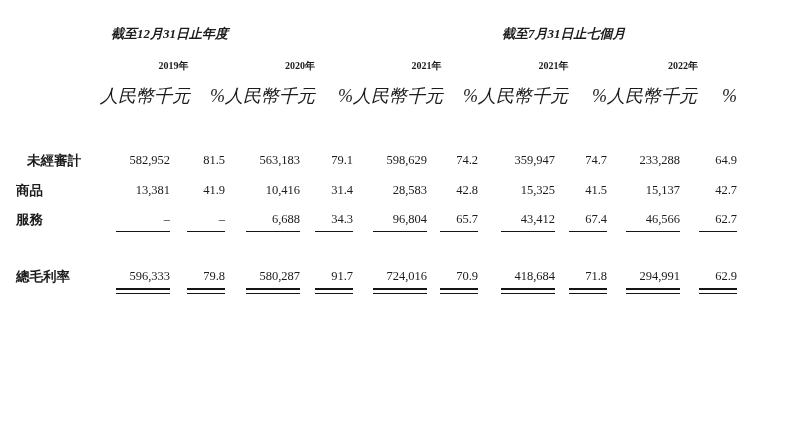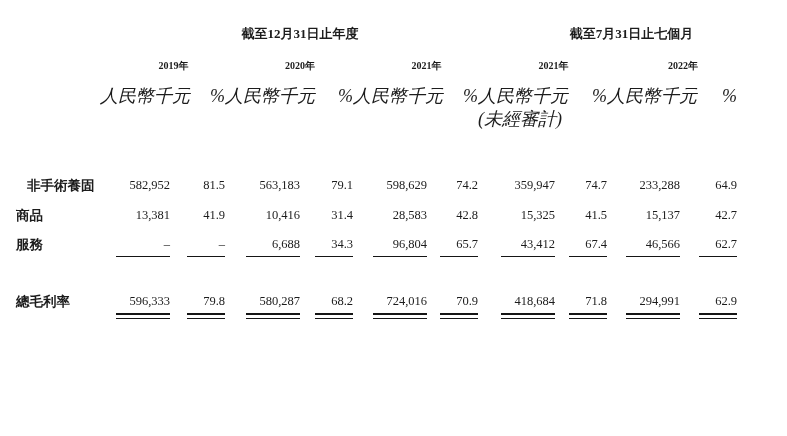--- a/index.html
+++ b/index.html
@@ -9,21 +9,21 @@
     color:#1c1c1c;
   }
   .page{width:787px;height:436px;position:relative;padding-top:16px;box-sizing:border-box;}
   table.fin{
     border-collapse:collapse;table-layout:fixed;width:787px;
   }
   td{padding:0;vertical-align:middle;font-size:12.5px;line-height:1.1;}
   td.num{text-align:right;white-space:nowrap;}
   td.lbl{text-align:left;white-space:nowrap;font-size:13.5px;font-weight:bold;padding-left:27px;}
   td.lbl.ind{padding-left:16px;}
-  tr.r-period td{height:26px;vertical-align:bottom;text-align:center;}
+  tr.r-period td{height:26px;vertical-align:bottom;text-align:left;font-style:italic;}
   .ph{display:inline-block;font-weight:bold;font-size:13px;white-space:nowrap;}
   .ph1{transform:translateX(11px);}
   .ph2{transform:translateX(24px);}
   tr.r-years td{height:31px;vertical-align:bottom;text-align:center;padding-bottom:2px;}
   .yh{display:inline-block;font-weight:bold;font-size:10px;white-space:nowrap;transform:translateX(11px);}
   tr.r-units td{height:32px;vertical-align:bottom;padding-bottom:3px;}
   .it{font-style:italic;font-size:18px;}
   tr.r-unaudited td{height:25px;vertical-align:top;}
   tr.r-unaudited td.num{padding-right:12px;}
   tr.sp1 td{height:36px;}
@@ -84,41 +84,27 @@
     <td class="num"><span class="it">%</span></td>
     <td class="num"><span class="it">人民幣千元</span></td>
     <td class="num"><span class="it">%</span></td>
     <td class="num"><span class="it">人民幣千元</span></td>
     <td class="num"><span class="it">%</span></td>
     <td class="num"><span class="it">人民幣千元</span></td>
     <td class="num"><span class="it">%</span></td>
     <td></td>
   </tr>
 
-  <tr class="r-unaudited">
-    <td></td>
-    <td></td>
-          <td></td>
-    <td></td>
-          <td></td>
-    <td></td>
-          <td></td>
-    <td class="num"><span class="it">(未經審計)</span></td>
-    <td></td>
-          <td></td>
-    <td></td>
-          <td></td>
-  </tr>
 
   <tr class="sp1">
           <td colspan="12"></td>
         </tr>
 
   <tr class="r-data">
-    <td class="lbl">非手術養固</td>
+    <td class="lbl">未經審計</td>
     <td class="num">
             <span class="cellnum">582,952</span>
           </td>
     <td class="num">
             <span class="cellnum">81.5</span>
           </td>
     <td class="num">
             <span class="cellnum">563,183</span>
           </td>
     <td class="num">
@@ -239,21 +225,21 @@
           </td>
     <td class="num">
             <span class="cellnum">79.8</span>
             <span class="ul d w-pct"></span>
           </td>
     <td class="num">
             <span class="cellnum">580,287</span>
             <span class="ul d w-rmb"></span>
           </td>
     <td class="num">
-            <span class="cellnum">68.2</span>
+            <span class="cellnum">91.7</span>
             <span class="ul d w-pct"></span>
           </td>
     <td class="num">
             <span class="cellnum">724,016</span>
             <span class="ul d w-rmb"></span>
           </td>
     <td class="num">
             <span class="cellnum">70.9</span>
             <span class="ul d w-pct"></span>
           </td>

